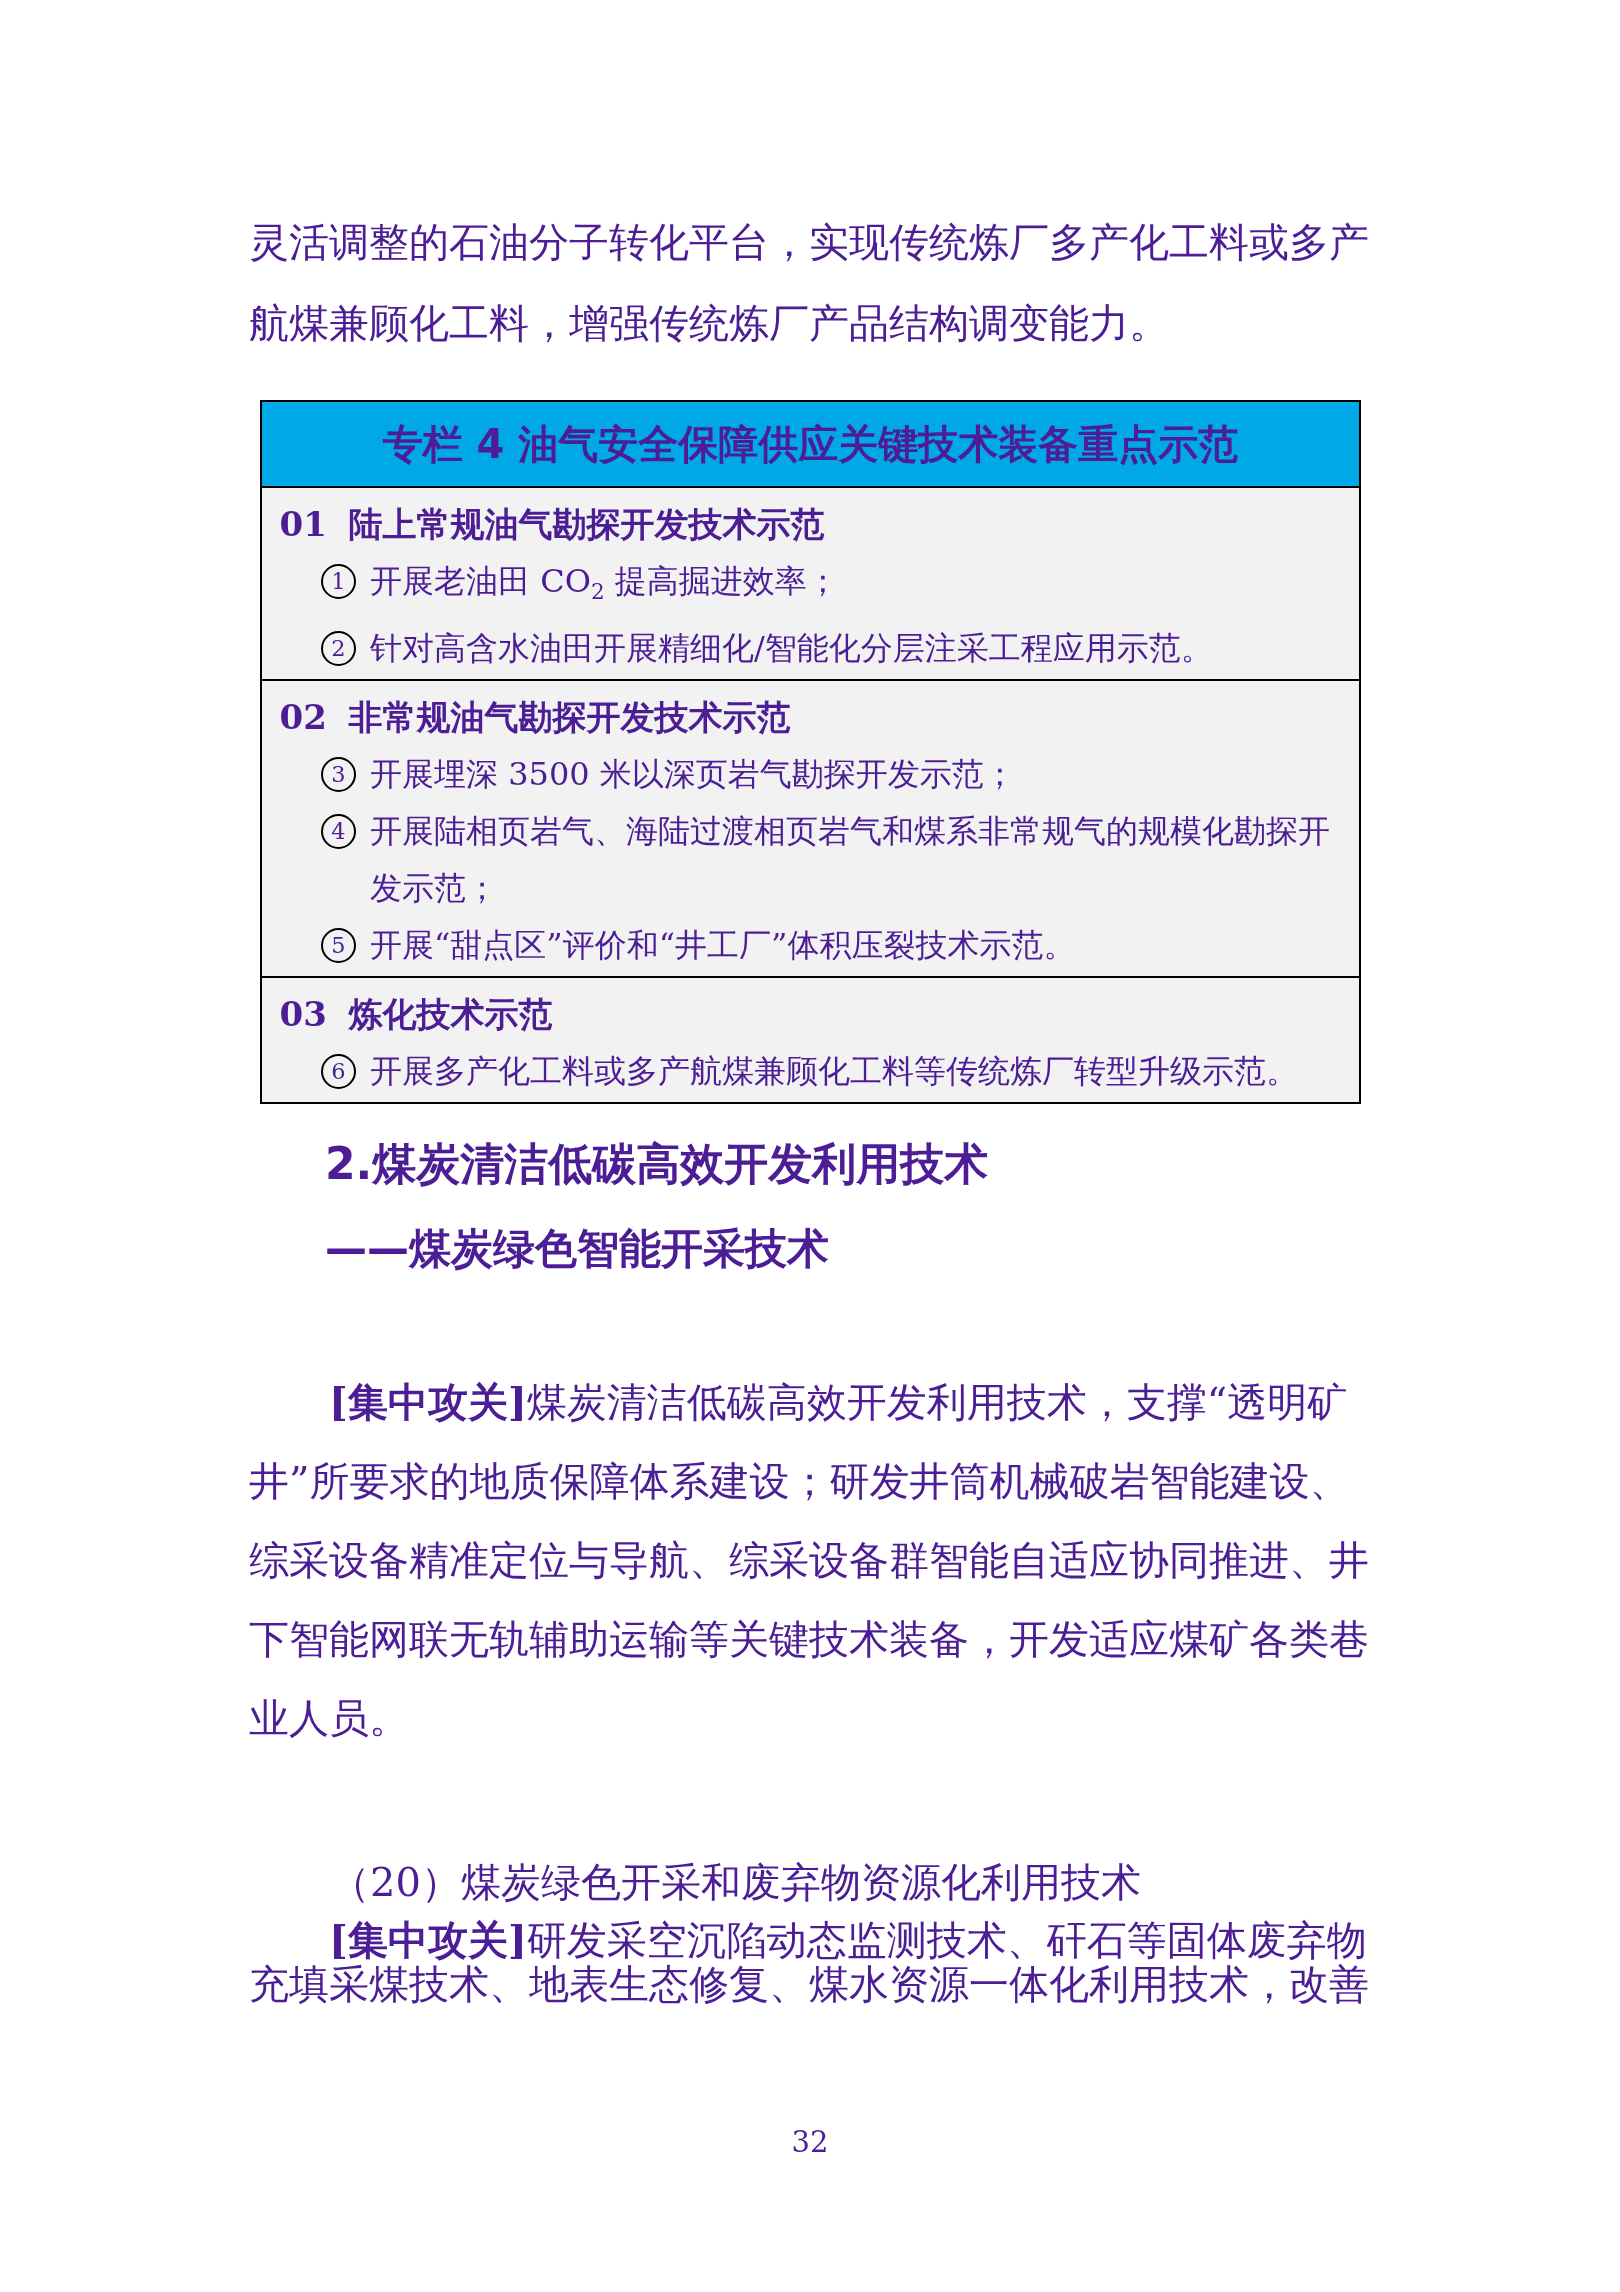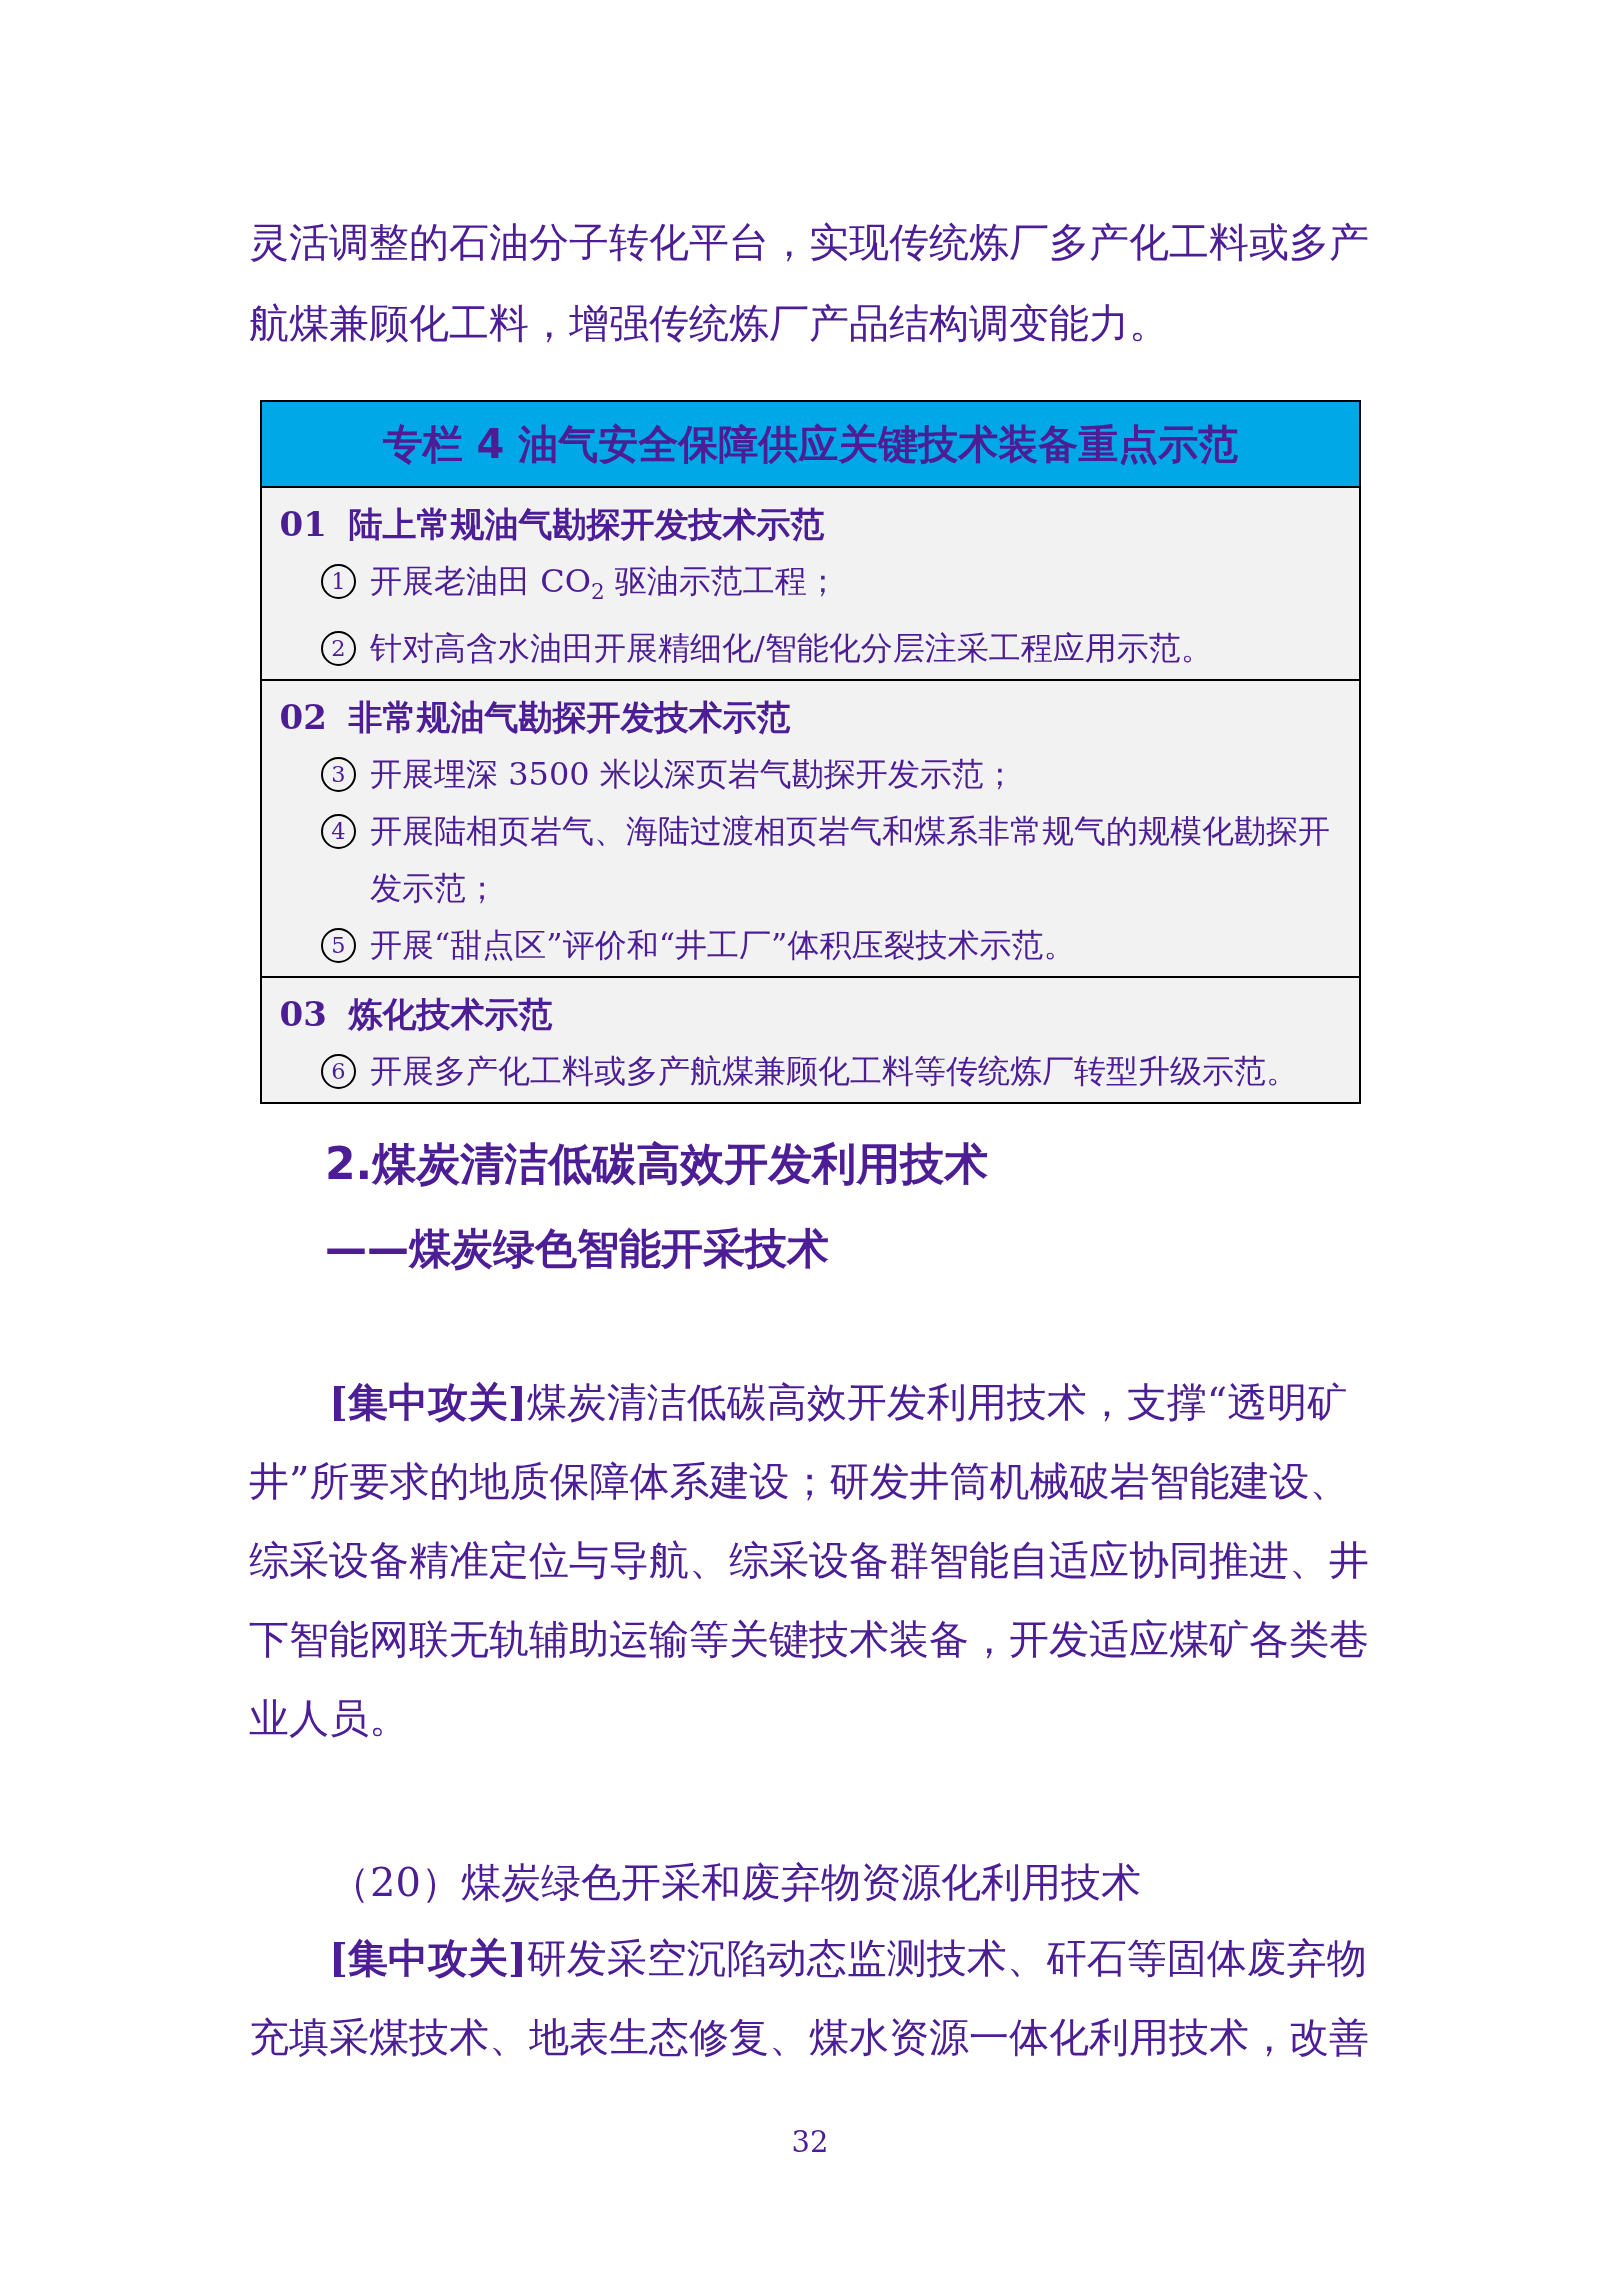--- a/index.html
+++ b/index.html
@@ -7,21 +7,21 @@
     position:relative; width:1620px; height:2293px; margin:0 auto;
     background:#ffffff; color:#4c1d95;
     font-family:"DejaVu Serif","Liberation Serif",serif;
     overflow:hidden;
   }
 
   
   .para { position:absolute; left:249px; width:1125px; font-size:40px; }
   .intro  { top:202px; line-height:81px; }
   .p19    { top:1362px; line-height:79px; }
-  .p20    { top:1918px; line-height:79px; }
+  .p20    { top:1918px; line-height:44px; }
   .bline  { white-space:nowrap; }
   .bline.first { padding-left:80px; }
   .bracket { font-weight:bold; }
 
   
   .box {
     position:absolute; left:260px; top:400px; width:1101px;
     box-sizing:border-box; border:2.9px solid #000; background:#F2F2F2;
   }
   .box-header {
@@ -78,21 +78,21 @@
     <div class="box-header" style="background: rgb(0, 168, 232);">
       <span>专栏 4 油气安全保障供应关键技术装备重点示范</span>
     </div>
 
     <div class="sec">
       <div class="sec-head">
         <span class="sec-no">01</span><span>陆上常规油气勘探开发技术示范</span>
       </div>
       <div class="iline">
         <span class="marker">1</span>
-        <span><span>开展老油田 CO</span><sub class="subsc">2</sub><span> 驱油示范工程；</span></span>
+        <span><span>开展老油田 CO</span><sub class="subsc">2</sub><span> 提高掘进效率；</span></span>
       </div>
       <div class="iline">
         <span class="marker">2</span>
         <span>针对高含水油田开展精细化/智能化分层注采工程应用示范。</span>
       </div>
     </div>
 
     <div class="sec">
       <div class="sec-head">
         <span class="sec-no">02</span><span>非常规油气勘探开发技术示范</span>

